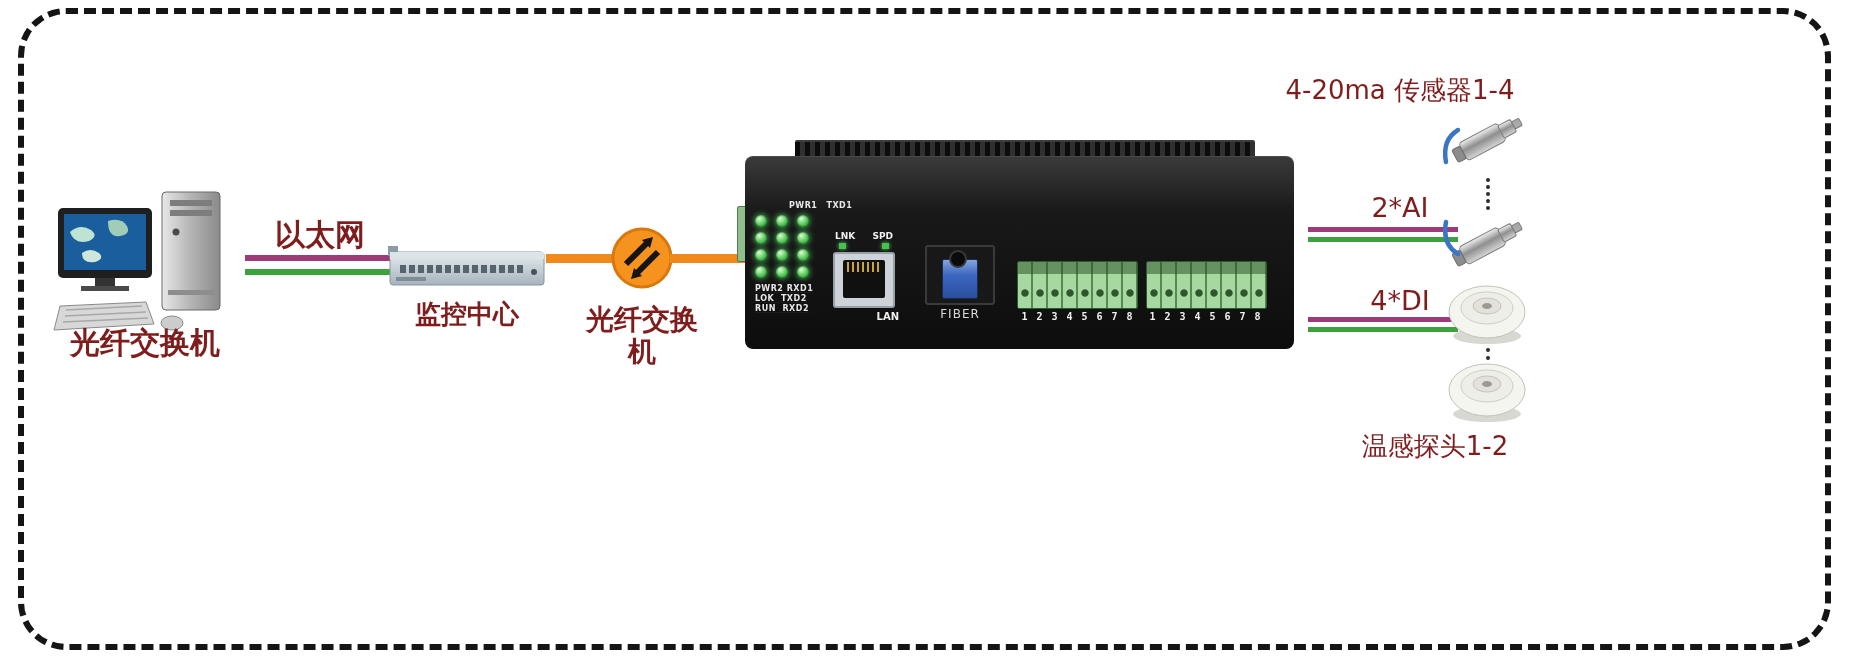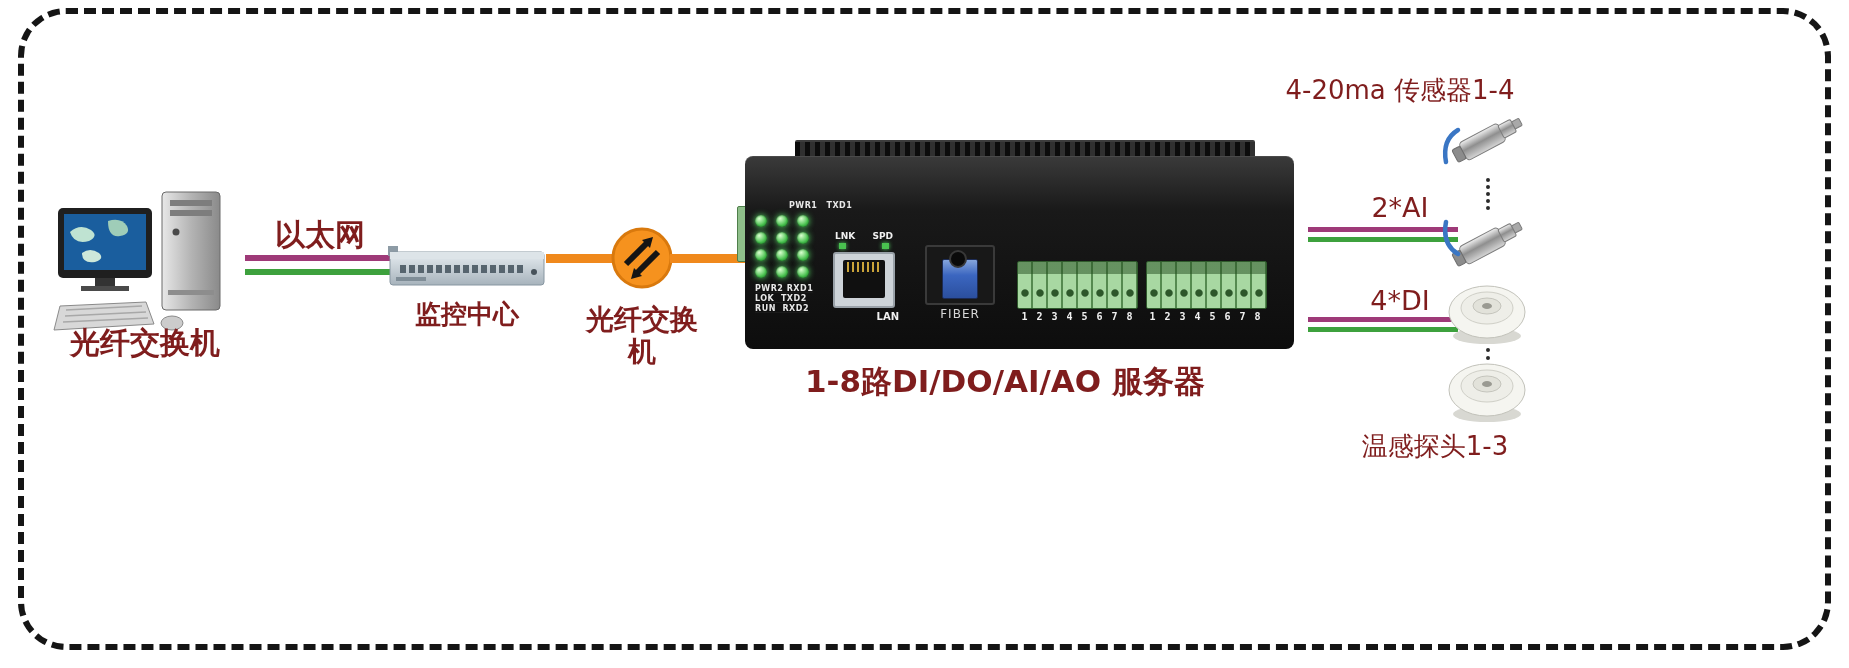--- a/index.html
+++ b/index.html
@@ -263,21 +263,20 @@
             <span class="tnum">4</span>
             <span class="tnum">5</span>
             <span class="tnum">6</span>
             <span class="tnum">7</span>
             <span class="tnum">8</span>
           </div>
       </div>
 
     </div>
   </div>
-  <div class="label lbl-device">1-8路DI/DO/AI/AO 服务器</div>
 
   <div class="label lbl-ai">2*AI</div>
   <div class="line ai-p"></div>
   <div class="line ai-g"></div>
   <div class="label lbl-di">4*DI</div>
   <div class="line di-p"></div>
   <div class="line di-g"></div>
 
   <div class="label lbl-sensors">4-20ma 传感器1-4</div>
   <svg class="abs sensor1" viewBox="0 0 95 72">
@@ -308,15 +307,15 @@
     <ellipse cx="47" cy="28" rx="5" ry="3" fill="#9a9a92"></ellipse>
   </svg>
   <div class="dotline dot2"></div>
   <svg class="abs det2" viewBox="0 0 95 72">
     <ellipse cx="47" cy="58" rx="34" ry="8" fill="#d8d8d2"></ellipse>
     <ellipse cx="47" cy="34" rx="38" ry="26" fill="#f5f5f0" stroke="#c2c2ba"></ellipse>
     <ellipse cx="47" cy="30" rx="26" ry="16" fill="#eeeee8" stroke="#cfcfc7"></ellipse>
     <ellipse cx="47" cy="28" rx="14" ry="8" fill="#e2e2da" stroke="#c5c5bd"></ellipse>
     <ellipse cx="47" cy="28" rx="5" ry="3" fill="#9a9a92"></ellipse>
   </svg>
-  <div class="label lbl-probe">温感探头1-3</div>
+  <div class="label lbl-probe">温感探头1-2</div>
 
 </div>
 
 </body></html>

